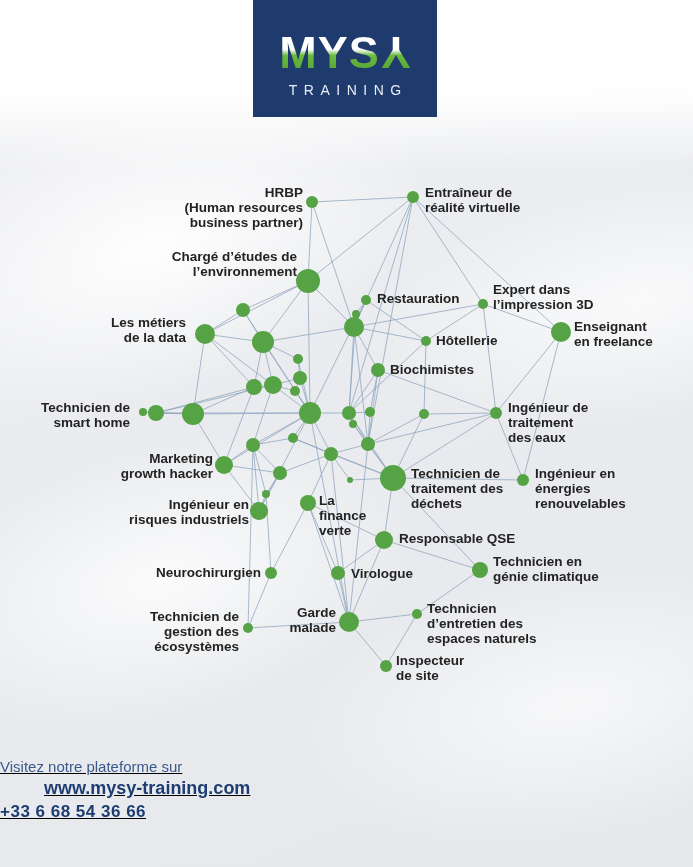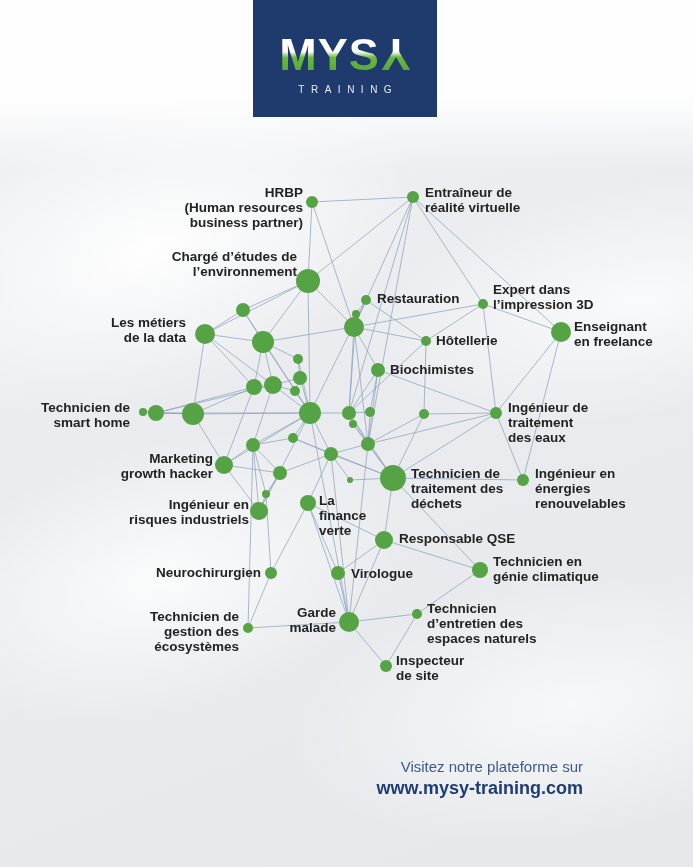--- a/index.html
+++ b/index.html
@@ -19,26 +19,26 @@
     background:radial-gradient(ellipse at center,rgba(255,255,255,.9) 0%,rgba(255,255,255,0) 65%);}
 
   #logo-box{position:absolute;left:253px;top:0;width:184px;height:117px;
     background:#1f3a6c;display:flex;flex-direction:column;align-items:center;justify-content:center;}
   #brand{font-weight:bold;font-size:45px;line-height:1;letter-spacing:1px;margin-top:10px;}
   #brand .grad{background:linear-gradient(180deg,#ffffff 0%,#ffffff 44%,#6ab93e 56%,#4f9e35 100%);
     -webkit-background-clip:text;background-clip:text;color:transparent;}
   #brand .flip{display:inline-block;transform:rotate(180deg);
     background:linear-gradient(180deg,#4f9e35 0%,#6ab93e 44%,#ffffff 56%,#ffffff 100%);
     -webkit-background-clip:text;background-clip:text;color:transparent;}
-  #logo-sub{color:#e9edf4;font-size:10px;letter-spacing:6.5px;margin-top:7px;text-indent:6.5px;}
+  #logo-sub{color:#e9edf4;font-size:14px;letter-spacing:6.5px;margin-top:7px;text-indent:6.5px;}
 
   #network{position:absolute;left:0;top:0;width:693px;height:867px;}
   text.nlabel{font-family:"Liberation Sans",sans-serif;font-weight:bold;font-size:13.5px;}
 
-  #footer{position:absolute;left:0;top:758px;width:583px;text-align:right;}
+  #footer{position:absolute;left:0;top:758px;width:583px;text-align:left;text-decoration:underline;}
   #footer-line1{font-size:15px;color:#3a5a8c;margin:0 0 3px 0;}
   #footer-site{font-size:18px;font-weight:bold;color:#1e3d72;margin:0 0 3px 0;padding-left:44px;}
   #footer-phone{font-size:17px;font-weight:bold;color:#1e3d72;letter-spacing:.5px;margin:0;}
 </style>
 </head>
 <body>
 
 <div id="poster">
   <div class="wave wave0"></div>
   <div class="wave wave1"></div>
@@ -255,14 +255,15 @@
         <text class="nlabel" text-anchor="end" fill="#232323"><tspan x="336" y="617">Garde</tspan><tspan x="336" y="632">malade</tspan></text>
         <text class="nlabel" text-anchor="start" fill="#232323"><tspan x="427" y="613">Technicien</tspan><tspan x="427" y="628">d’entretien des</tspan><tspan x="427" y="643">espaces naturels</tspan></text>
         <text class="nlabel" text-anchor="end" fill="#232323"><tspan x="239" y="621">Technicien de</tspan><tspan x="239" y="636">gestion des</tspan><tspan x="239" y="651">écosystèmes</tspan></text>
         <text class="nlabel" text-anchor="start" fill="#232323"><tspan x="396" y="665">Inspecteur</tspan><tspan x="396" y="680">de site</tspan></text>
       </g>
   </svg>
 
   <div id="footer">
     <p id="footer-line1">Visitez notre plateforme sur</p>
     <p id="footer-site">www.mysy-training.com</p>
+    <p id="footer-phone">+33 6 68 54 36 66</p>
   </div>
 </div>
 
 </body></html>

